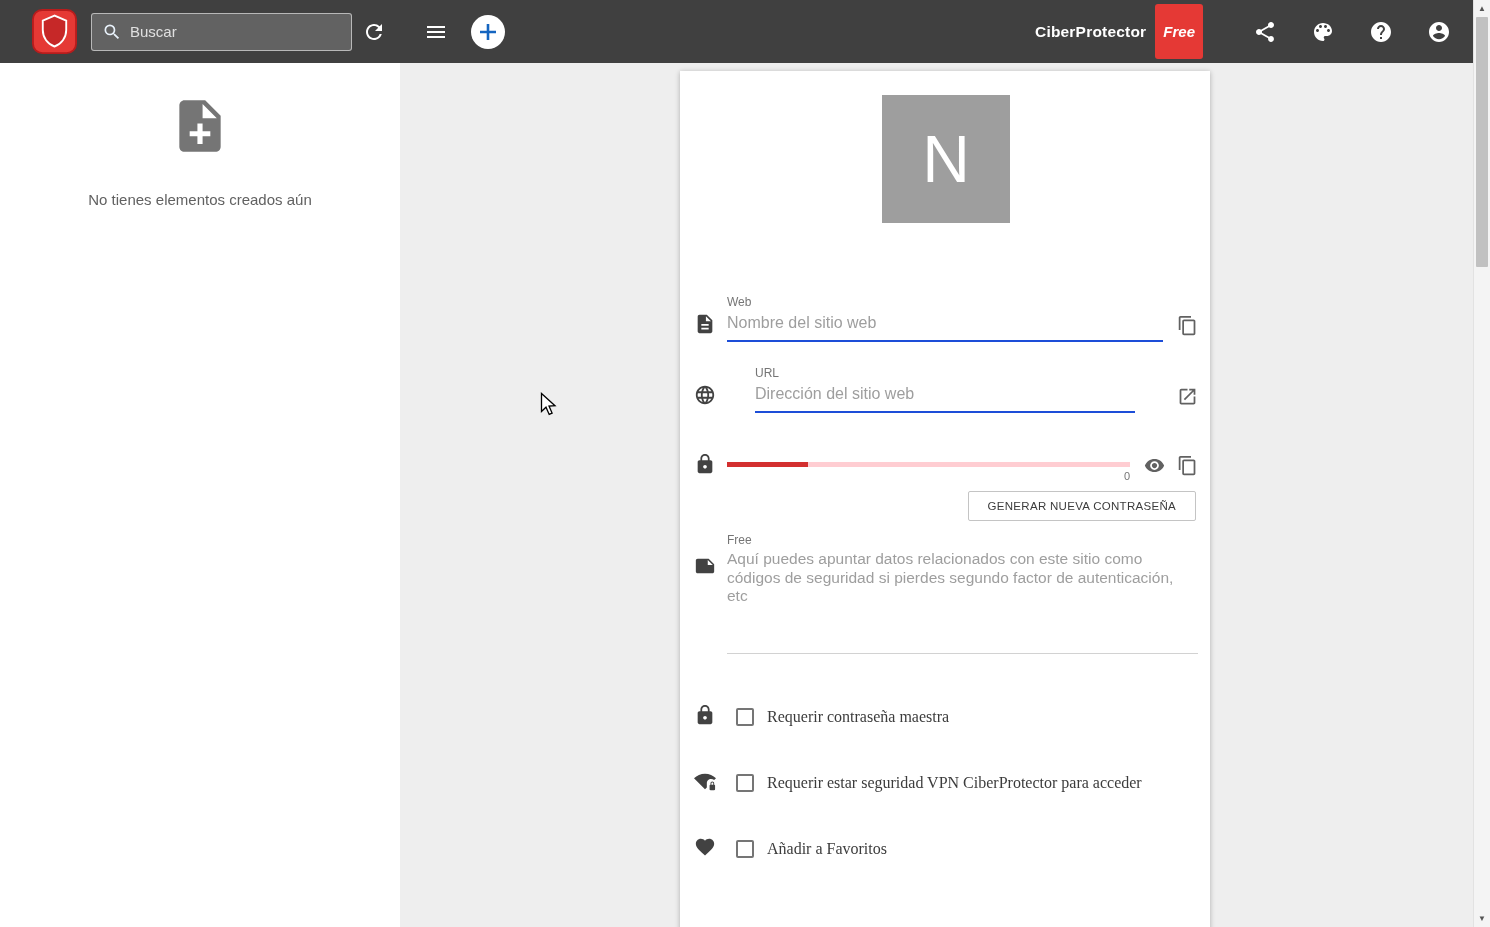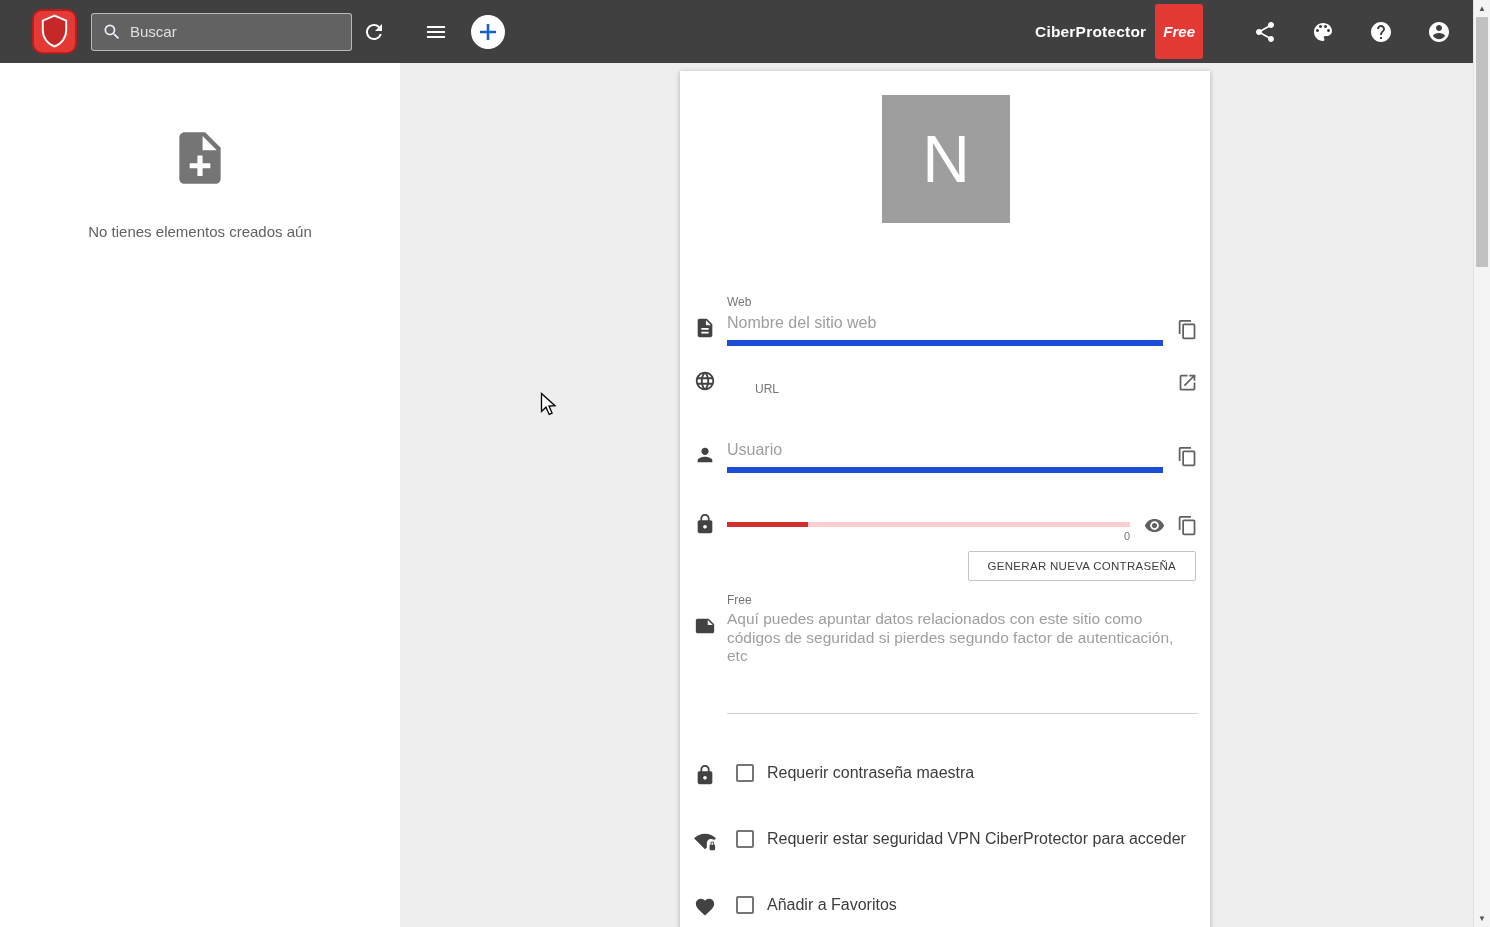--- a/index.html
+++ b/index.html
@@ -50,21 +50,21 @@
     background:#e53935; color:#fff; font-weight:bold; font-size:15px;
     padding:19px 8px; border-radius:3px;font-style:italic;
   }
 
   
   .content { display:flex; height:864px; }
   .sidebar {
     width:400px; min-width:400px; background:#ffffff; height:100%;
     text-align:center;
   }
-  .empty-state { padding-top:64px; }
+  .empty-state { padding-top:32px; }
   .empty-state .icon { color:#757575; }
   .empty-msg { margin-top:30px; font-size:15px; color:#616161; }
 
   .main { flex:1; background:#eeeeee; height:100%; overflow:hidden; position:relative; }
   .card {
     width:530px; margin:8px auto 0; background:#fff;
     box-shadow:0 1px 5px rgba(0,0,0,0.28);
     padding:24px 12px 24px 14px;
     min-height:1000px;
   }
@@ -78,21 +78,21 @@
   .row-web { margin-top:72px; }
   .row-url { margin-top:24px;gap:28px; }
   .row-user { margin-top:40px; }
   .row-pass { margin-top:40px; }
   .lead { width:24px; min-width:24px; margin-right:9px; color:#424242; padding-bottom:7px; }
   .field { flex:1; }
   .flabel { font-size:12px; color:#757575; display:block; margin-bottom:3px; }
   .field input {
     width:100%; border:none; outline:none; background:transparent;
     font-size:16px; color:#ef4444; padding:2px 0 8px;
-    border-bottom:6px solid #1d4ed8;
+    border-bottom:2px solid #1d4ed8;
     font-family:"Liberation Sans", sans-serif;
   }
   .field input::placeholder, .field textarea::placeholder { color:#9e9e9e; }
   .trail { display:flex; gap:12px; margin-left:14px; padding-bottom:6px; color:#616161; }
   .trail .iconbtn { color:#616161; }
 
   .strength-bar { height:5px; width:100%; background:#ffcdd2; position:relative; }
   .strength-fill { position:absolute; left:0; top:0; height:100%; width:20%; background:#d32f2f; }
   .strength-counter { text-align:right; font-size:11px; color:#757575; margin-top:3px; }
 
@@ -105,21 +105,21 @@
 
   .row-notes { margin-top:12px; display:flex; align-items:flex-start; }
   .row-notes .lead { padding-bottom:0; margin-top:22px; }
   .field textarea {
     width:100%; height:104px; border:none; outline:none; background:transparent;
     border-bottom:1px solid #d2d2d2; resize:none;
     font-size:15.5px; line-height:1.2; color:#212121;
     font-family:"Liberation Sans", sans-serif;
   }
 
-  .opt-row { display:flex; align-items:flex-start; margin-top:44px; }
+  .opt-row { display:flex; align-items:flex-end; margin-top:44px;font-family:Liberation Serif, serif; }
   .opt-row.first { margin-top:46px; }
   .opt-row .lead { padding-bottom:0; }
   .checkbox {
     width:18px; height:18px; border:2px solid #757575; border-radius:2px;
     margin-left:9px; cursor:pointer; background:#fff;
   }
   .opt-label { margin-left:13px; font-size:16px; color:#3c3c3c; }
 
   
   .scrollbar {
@@ -262,51 +262,33 @@
       </div>
 
       <div class="row row-url">
         <span class="lead icon">
           <svg viewBox="0 0 24 24" width="22" height="22" fill="currentColor">
               <path d="M11.99 2C6.47 2 2 6.48 2 12s4.47 10 9.99 10C17.52 22 22 17.52 22 12S17.52 2 11.99 2zm6.93 6h-2.95c-.32-1.25-.78-2.45-1.38-3.56 1.84.63 3.37 1.91 4.33 3.56zM12 4.04c.83 1.2 1.48 2.53 1.91 3.96h-3.82c.43-1.43 1.08-2.76 1.91-3.96zM4.26 14C4.1 13.36 4 12.69 4 12s.1-1.36.26-2h3.38c-.08.66-.14 1.32-.14 2 0 .68.06 1.34.14 2H4.26zm.82 2h2.95c.32 1.25.78 2.45 1.38 3.56-1.84-.63-3.37-1.9-4.33-3.56zm2.95-8H5.08c.96-1.66 2.49-2.93 4.33-3.56C8.81 5.55 8.35 6.75 8.03 8zM12 19.96c-.83-1.2-1.48-2.53-1.91-3.96h3.82c-.43 1.43-1.08 2.76-1.91 3.96zM14.34 14H9.66c-.09-.66-.16-1.32-.16-2 0-.68.07-1.35.16-2h4.68c.09.65.16 1.32.16 2 0 .68-.07 1.34-.16 2zm.25 5.56c.6-1.11 1.06-2.31 1.38-3.56h2.95c-.96 1.65-2.49 2.93-4.33 3.56zM16.36 14c.08-.66.14-1.32.14-2 0-.68-.06-1.34-.14-2h3.38c.16.64.26 1.31.26 2s-.1 1.36-.26 2h-3.38z"></path>
             </svg>
         </span>
         <div class="field">
           <label class="flabel">URL</label>
+          <input type="text" placeholder="Dirección del sitio web" style="">
         </div>
         <div class="trail">
           <button class="iconbtn">
             <span class="icon">
               <svg viewBox="0 0 24 24" width="21" height="21" fill="currentColor">
                   <path d="M19 19H5V5h7V3H5c-1.11 0-2 .9-2 2v14c0 1.1.89 2 2 2h14c1.1 0 2-.9 2-2v-7h-2v7zM14 3v2h3.59l-9.83 9.83 1.41 1.41L19 6.41V10h2V3h-7z"></path>
                 </svg>
             </span>
           </button>
         </div>
       </div>
 
-      <div class="row row-user">
-        <span class="lead icon">
-          <svg viewBox="0 0 24 24" width="22" height="22" fill="currentColor">
-              <path d="M12 12c2.21 0 4-1.79 4-4s-1.79-4-4-4-4 1.79-4 4 1.79 4 4 4zm0 2c-2.67 0-8 1.34-8 4v2h16v-2c0-2.66-5.33-4-8-4z"></path>
-            </svg>
-        </span>
-        <div class="field">
-          <input type="text" placeholder="Usuario" style="">
-        </div>
-        <div class="trail">
-          <button class="iconbtn">
-            <span class="icon">
-              <svg viewBox="0 0 24 24" width="21" height="21" fill="currentColor">
-                  <path d="M16 1H4c-1.1 0-2 .9-2 2v14h2V3h12V1zm3 4H8c-1.1 0-2 .9-2 2v14c0 1.1.9 2 2 2h11c1.1 0 2-.9 2-2V7c0-1.1-.9-2-2-2zm0 16H8V7h11v14z"></path>
-                </svg>
-            </span>
-          </button>
-        </div>
-      </div>
 
       <div class="row row-pass">
         <span class="lead icon">
           <svg viewBox="0 0 24 24" width="22" height="22" fill="currentColor">
               <path d="M18 8h-1V6c0-2.76-2.24-5-5-5S7 3.24 7 6v2H6c-1.1 0-2 .9-2 2v10c0 1.1.9 2 2 2h12c1.1 0 2-.9 2-2V10c0-1.1-.9-2-2-2zm-6 9c-1.1 0-2-.9-2-2s.9-2 2-2 2 .9 2 2-.9 2-2 2zm3.1-9H8.9V6c0-1.71 1.39-3.1 3.1-3.1 1.71 0 3.1 1.39 3.1 3.1v2z"></path>
             </svg>
         </span>
         <div class="field">
           <div class="strength-bar">
             <div class="strength-fill"></div>

